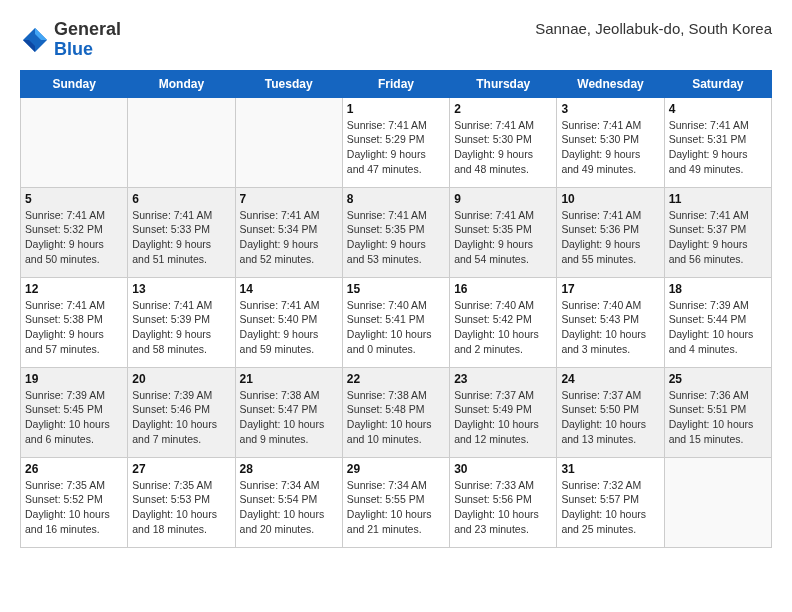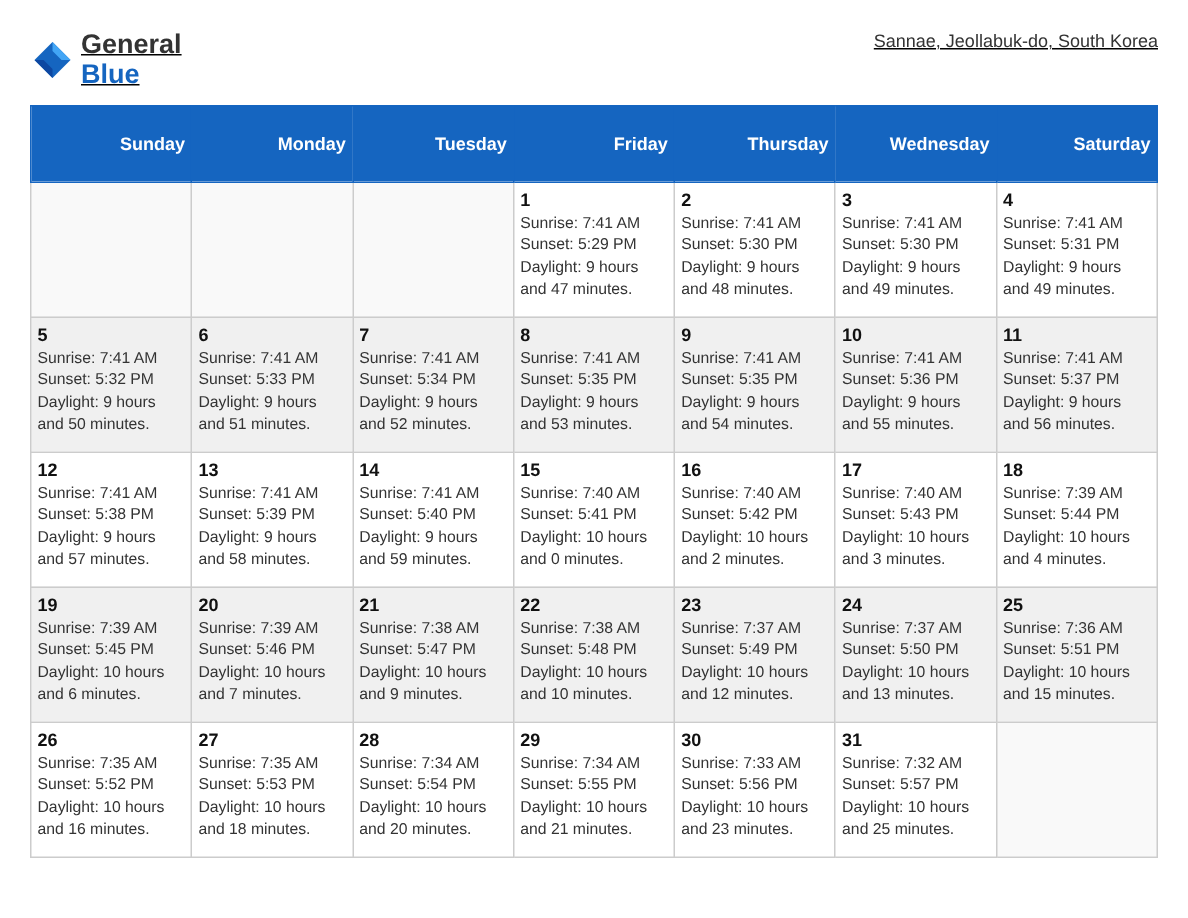--- a/index.html
+++ b/index.html
@@ -8,21 +8,20 @@
       background: #fff;
       width: 792px;
       min-height: 612px;
       padding: 20px;
     }
     .header {
       display: flex;
       justify-content: space-between;
       align-items: flex-start;
       margin-bottom: 10px;
-      text-decoration: underline;
     }
     .logo {
       display: flex;
       align-items: center;
       gap: 4px;
     }
     .logo-text {
       font-size: 18px;
       font-weight: bold;
       line-height: 1.1;
@@ -35,33 +34,33 @@
     }
     .title-section {
       text-align: right;
     }
     .month-title {
       font-size: 32px;
       font-weight: bold;
       color: #1a1a2e;
     }
     .subtitle {
-      font-size: 12px;
+      font-size: 15px;
       color: #333;
     }
     .calendar {
       width: 100%;
       border-collapse: collapse;
       font-size: 11px;
     }
     .calendar th {
       background: #1565c0;
       color: #fff;
-      padding: 18px 4px;
-      text-align: right;
+      padding: 6px 4px;
+      text-align: center;
       font-size: 12px;
       border: 1px solid #1565c0;
     }
     .calendar td {
       border: 1px solid #ccc;
       vertical-align: top;
       padding: 4px;
       height: 90px;
       width: calc(100%/7);
       background: #fff;

